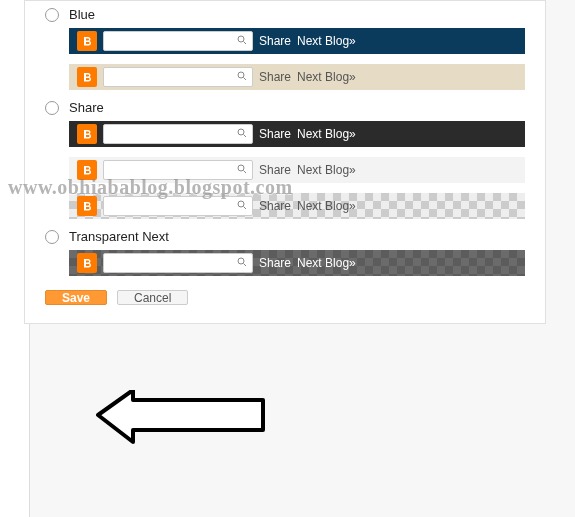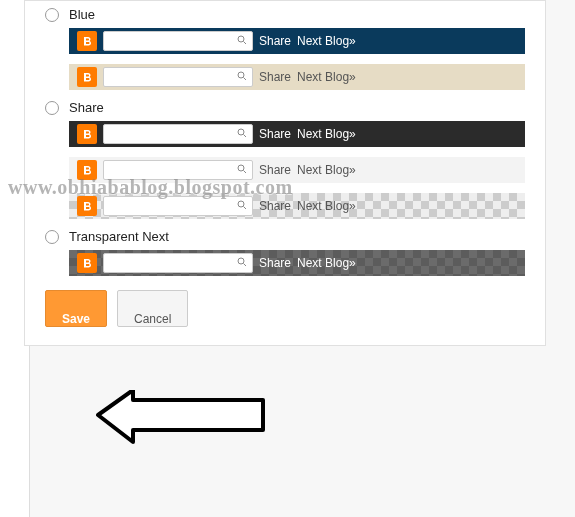--- a/index.html
+++ b/index.html
@@ -108,27 +108,27 @@
   background-position: 0 0, 0 8px, 8px -8px, -8px 0px;
   background-color: #eee;
 }
 
 .button-row {
   margin-top: 14px;
   display: flex;
   gap: 10px;
 }
 .btn {
-  height: 37px;
+  height: 15px;
   padding: 0 16px;
   border-radius: 2px;
   font-size: 12px;
   cursor: pointer;
   display: flex;
-  align-items: flex-end;
+  align-items: flex-start;
 }
 .btn-primary {
   background: #ff9933;
   color: #fff;
   border: 1px solid #e68a2e;
   font-weight: bold;
 }
 .btn-secondary {
   background: #f5f5f5;
   color: #555;

